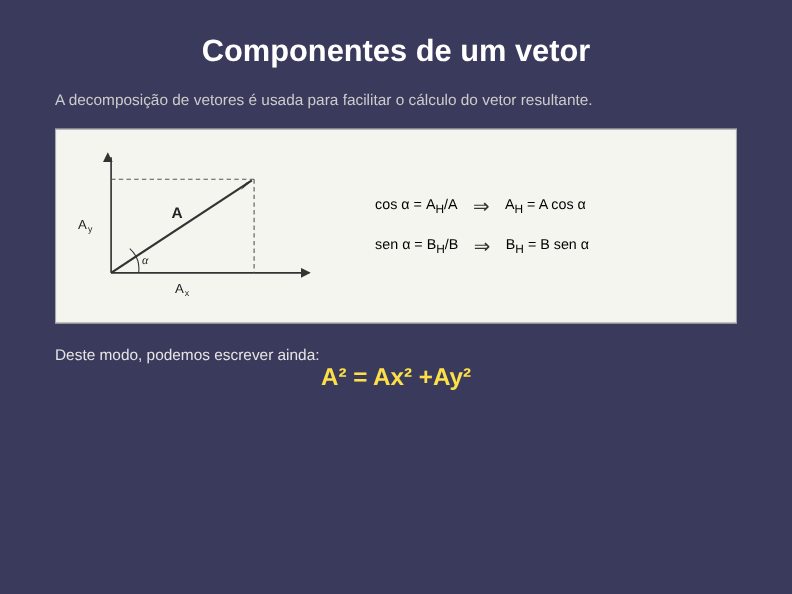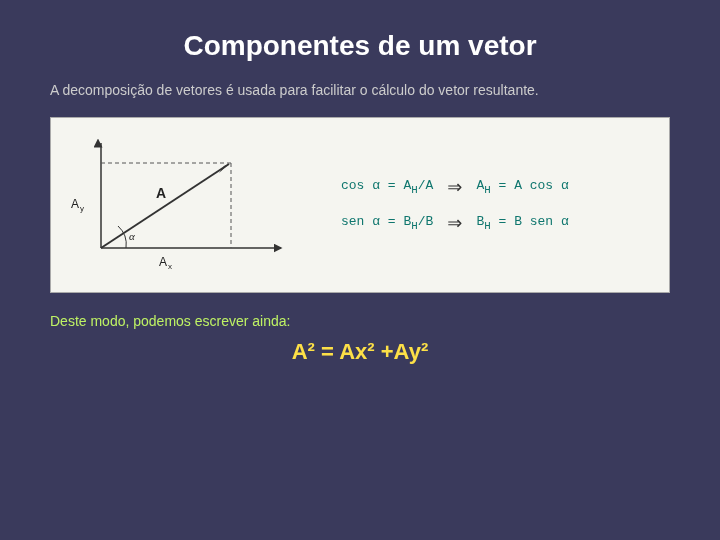--- a/index.html
+++ b/index.html
@@ -71,38 +71,37 @@
 
     .formula-row {
       display: flex;
       align-items: center;
       gap: 10px;
       font-size: 13px;
       color: #333;
     }
 
     .formula-text {
-      font-family: Liberation Mono, monospace;
+      font-family: Liberation Sans, sans-serif;
       font-size: 13px;
-      color: #0f766e;
+      color: #000000;
       white-space: nowrap;
     }
 
     .arrow-symbol {
       font-size: 18px;
       color: #333;
       margin: 0 4px;
     }
 
     .bottom-text {
-      color: #bef264;
+      color: #e5e5e5;
       font-size: 14px;
       text-align: left;
       width: 100%;
-      margin-bottom: 10px;
     }
 
     .math-result {
       color: #fde047;
       font-size: 22px;
       font-weight: bold;
       text-align: center;
       width: 100%;
     }
 

